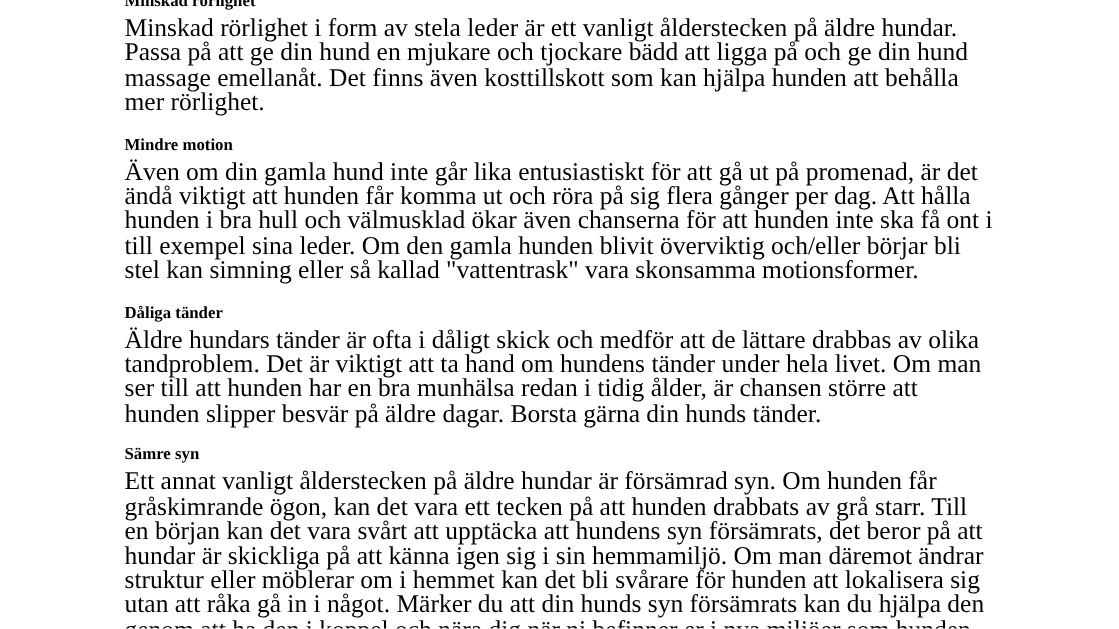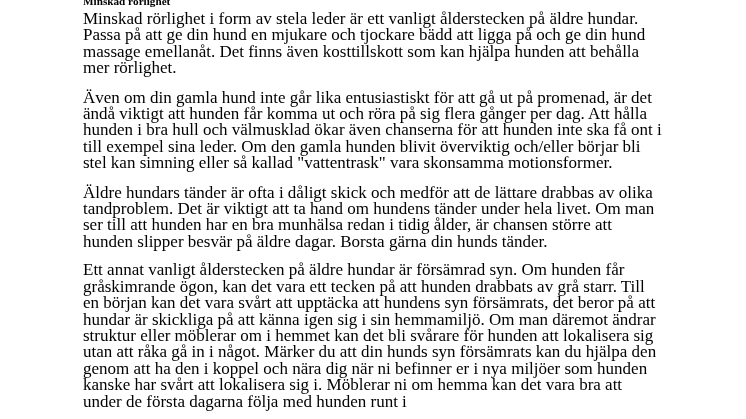--- a/index.html
+++ b/index.html
@@ -58,29 +58,32 @@
   <div class="doc-body">
 
     <div class="section">
       <p class="section-heading">Minskad rörlighet</p>
       <p class="section-body">Minskad rörlighet i form av stela leder är ett vanligt ålderstecken på äldre hundar. Passa på att ge din hund en mjukare och tjockare bädd att ligga på och ge din hund massage emellanåt. Det finns även kosttillskott som kan hjälpa hunden att behålla mer rörlighet.</p>
     </div>
 
     <div class="spacer"></div>
 
     <div class="section">
+      <p class="section-heading">Mindre motion</p>
       <p class="section-body">Även om din gamla hund inte går lika entusiastiskt för att gå ut på promenad, är det ändå viktigt att hunden får komma ut och röra på sig flera gånger per dag. Att hålla hunden i bra hull och välmusklad ökar även chanserna för att hunden inte ska få ont i till exempel sina leder. Om den gamla hunden blivit överviktig och/eller börjar bli stel kan simning eller så kallad "vattentrask" vara skonsamma motionsformer.</p>
     </div>
 
     <div class="spacer"></div>
 
     <div class="section">
+      <p class="section-heading">Dåliga tänder</p>
       <p class="section-body">Äldre hundars tänder är ofta i dåligt skick och medför att de lättare drabbas av olika tandproblem. Det är viktigt att ta hand om hundens tänder under hela livet. Om man ser till att hunden har en bra munhälsa redan i tidig ålder, är chansen större att hunden slipper besvär på äldre dagar. Borsta gärna din hunds tänder.</p>
     </div>
 
     <div class="spacer-sm"></div>
 
     <div class="section">
+      <p class="section-heading">Sämre syn</p>
       <p class="section-body">Ett annat vanligt ålderstecken på äldre hundar är försämrad syn. Om hunden får gråskimrande ögon, kan det vara ett tecken på att hunden drabbats av grå starr. Till en början kan det vara svårt att upptäcka att hundens syn försämrats, det beror på att hundar är skickliga på att känna igen sig i sin hemmamiljö. Om man däremot ändrar struktur eller möblerar om i hemmet kan det bli svårare för hunden att lokalisera sig utan att råka gå in i något. Märker du att din hunds syn försämrats kan du hjälpa den genom att ha den i koppel och nära dig när ni befinner er i nya miljöer som hunden kanske har svårt att lokalisera sig i. Möblerar ni om hemma kan det vara bra att under de första dagarna följa med hunden runt i</p>
     </div>
 
   </div>
 </div>
 
 </body></html>

